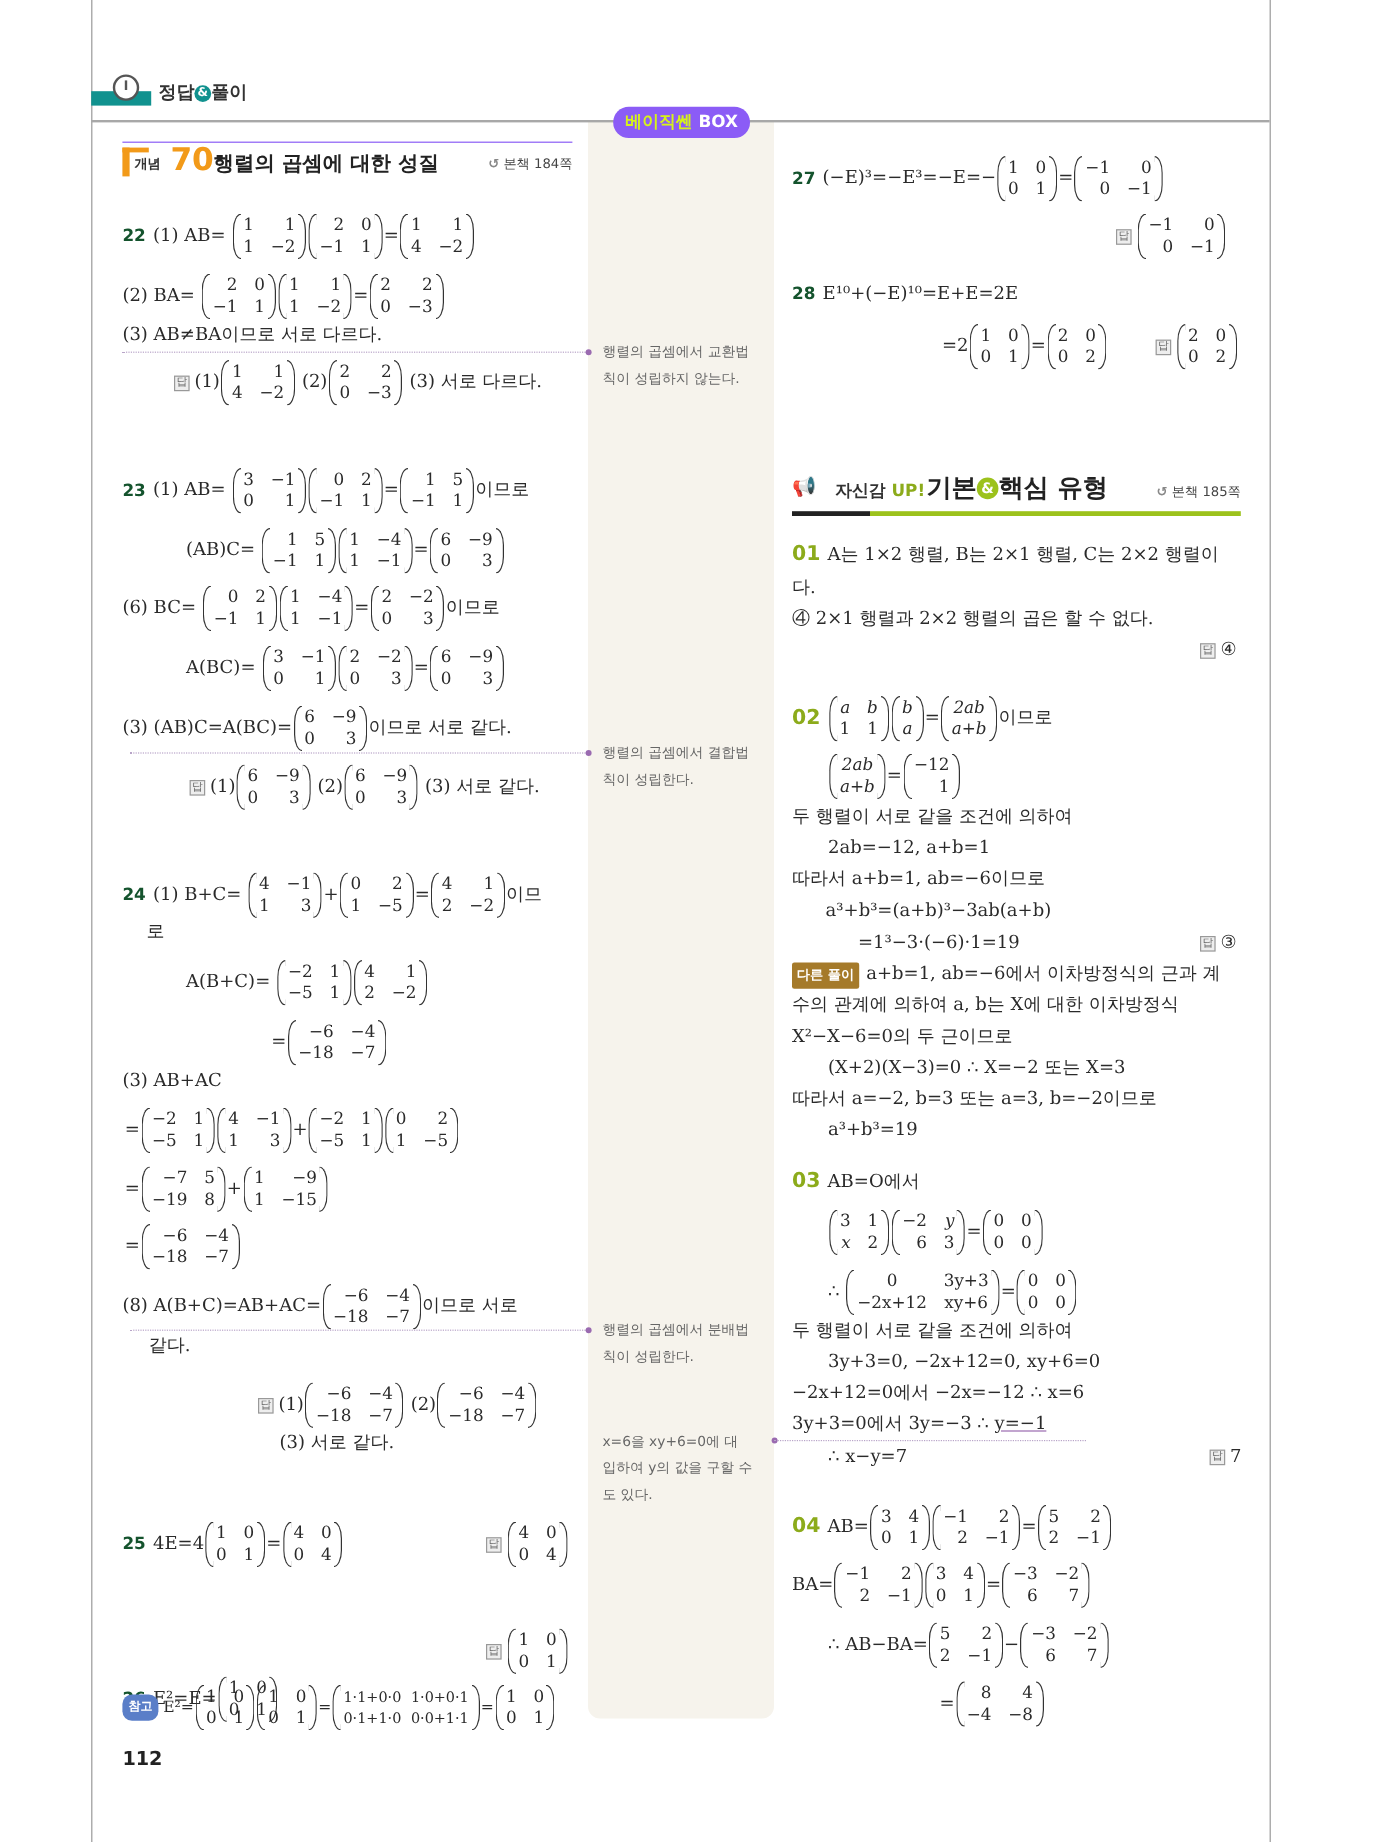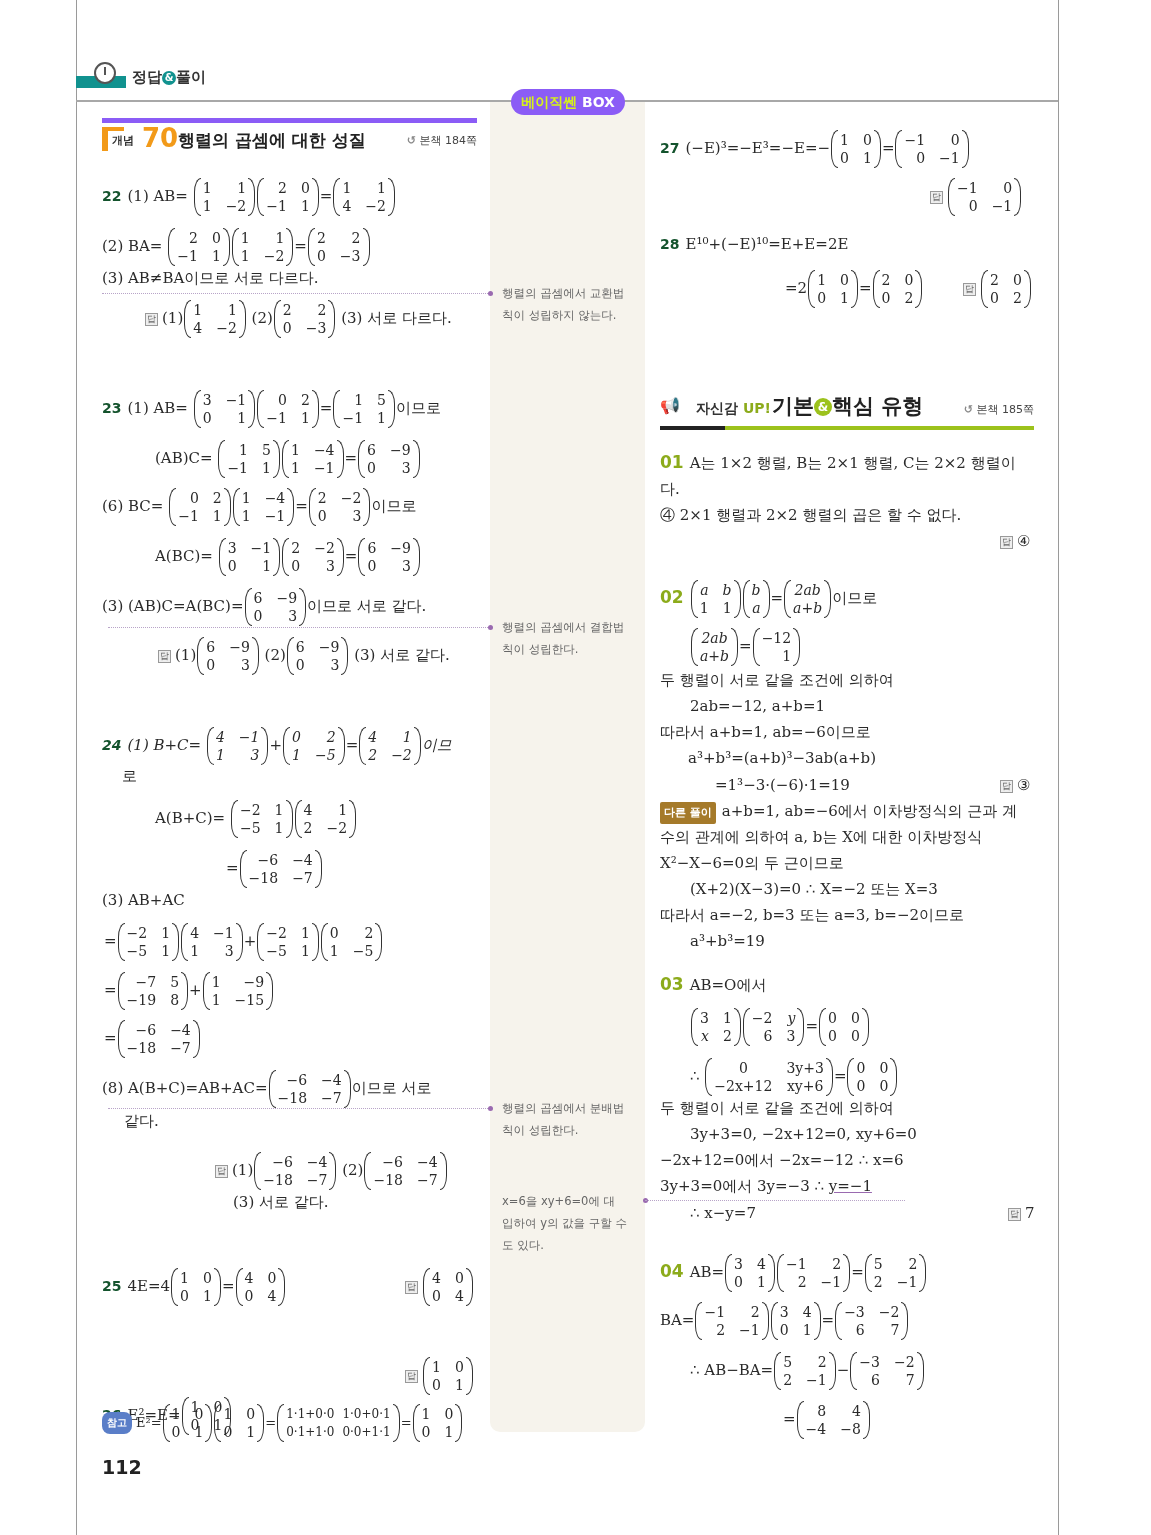--- a/index.html
+++ b/index.html
@@ -15,21 +15,21 @@
   .hdr-title .amp { display: inline-block; width: 14px; height: 14px; border-radius: 50%; background: #11928f; color: #fff; font-size: 10px; text-align: center; line-height: 14px; vertical-align: middle; }
 
   .side { position: absolute; left: 490px; top: 100px; width: 155px; height: 1332px; background: #f6f3ec; border-radius: 0 0 10px 10px; }
   .box-badge { position: absolute; left: 511px; top: 89px; width: 114px; height: 26px; border-radius: 13px; background: #8b5cf6; font-family: "DejaVu Sans", sans-serif; font-weight: bold; font-size: 14px; line-height: 26px; text-align: center; color: #fff; }
   .box-badge .ko { color: #d6f21a; }
   .side-note { position: absolute; left: 502px; width: 140px; font-family: "DejaVu Sans", sans-serif; font-size: 11.5px; line-height: 22px; color: #666; }
 
   .dotline { position: absolute; height: 0; border-top: 1px dotted #b8a4c8; }
   .dot { position: absolute; width: 5px; height: 5px; border-radius: 50%; background: #9a6ab0; }
 
-  .concept { position: absolute; left: 102px; top: 118px; width: 375px; height: 34px; border-top: 5px solid #8b5cf6; }
+  .concept { position: absolute; left: 102px; top: 118px; width: 375px; height: 34px; border-top: 1px solid #8b5cf6; }
   .concept .bar { position: absolute; left: 0; top: 4px; width: 6px; height: 24px; background: #f29a19; }
   .concept .bar2 { position: absolute; left: 0; top: 4px; width: 22px; height: 4px; background: #f29a19; }
   .concept .lbl { position: absolute; left: 10px; top: 10px; font-family: "DejaVu Sans", sans-serif; font-size: 11px; font-weight: bold; color: #333; }
   .concept .num { position: absolute; left: 40px; top: 0px; font-family: "DejaVu Sans", sans-serif; font-size: 26px; font-weight: bold; color: #f29a19; }
   .concept .title { position: absolute; left: 76px; top: 6px; font-family: "DejaVu Sans", sans-serif; font-size: 17px; font-weight: bold; color: #222; }
   .ref { font-family: "DejaVu Sans", sans-serif; font-size: 11px; color: #444; }
   .ref .arrow { color: #888; font-weight: bold; }
 
   .t { position: absolute; white-space: nowrap; font-size: 15px; line-height: 20px; }
   .qn { font-family: "DejaVu Sans", sans-serif; font-weight: bold; font-size: 14px; color: #14532d; margin-right: 6px; }
@@ -49,21 +49,21 @@
   .sec2 .underline2 { position: absolute; left: 65px; bottom: 0; width: 309px; height: 4px; background: #9cc21c; }
   .sec2 .mega { position: absolute; left: 0; top: 4px; font-size: 16px; color: #444; }
   .sec2 .lbl1 { position: absolute; left: 36px; top: 8px; font-family: "DejaVu Sans", sans-serif; font-size: 14px; font-weight: bold; color: #333; }
   .sec2 .up { color: #8cab1b; }
   .sec2 .big { position: absolute; left: 112px; top: 0px; font-family: "DejaVu Sans", sans-serif; font-size: 21px; font-weight: bold; color: #222; }
   .sec2 .amp { display: inline-block; width: 18px; height: 18px; border-radius: 50%; background: #9cc21c; color: #fff; font-size: 12px; line-height: 18px; text-align: center; vertical-align: middle; }
   .sec2 .ref { position: absolute; right: 0; top: 10px; }
 
   .badge-alt { display: inline-block; background: #a57a2a; color: #fff; font-family: "DejaVu Sans", sans-serif; font-size: 11px; font-weight: bold; padding: 1px 4px; border-radius: 2px; margin-right: 6px; }
   .badge-ref { display: inline-block; background: #5a7ec8; color: #fff; font-family: "DejaVu Sans", sans-serif; font-size: 10px; font-weight: bold; padding: 1px 5px; border-radius: 8px; margin-right: 4px; vertical-align: middle; }
-  .pageno { position: absolute; left: 102px; top: 1456px; font-family: "DejaVu Sans", sans-serif; font-weight: bold; font-size: 19px; color: #222; }
+  .pageno { position: absolute; left: 102px; top: 1456px; font-family: "DejaVu Sans", sans-serif; font-weight: bold; font-size: 16px; color: #222; }
   .ul3 { text-decoration: underline; text-decoration-color: #9a6ab0; }
 </style>
 </head>
 <body>
 
 <div class="frame-l"></div>
 <div class="frame-r"></div>
 <div class="side"></div>
 <div class="hdr-line"></div>
 <div class="hdr-band"></div>
@@ -351,21 +351,21 @@
         <span>6</span>
         <span>−9</span>
         <span>0</span>
         <span>3</span>
       </span>
       <span class="pr"></span>
     </span>
   <span>(3) 서로 같다.</span>
 </div>
 
-<div class="t" style="left:102px;top:727px;font-style:italic;">
+<div class="t" style="left:102px;top:727px;">
   <span class="qn">24</span><span>(1) B+C=</span>
   <span class="mat">
       <span class="pl"></span>
       <span class="cells">
         <span>4</span>
         <span>−1</span>
         <span>1</span>
         <span>3</span>
       </span>
       <span class="pr"></span>

